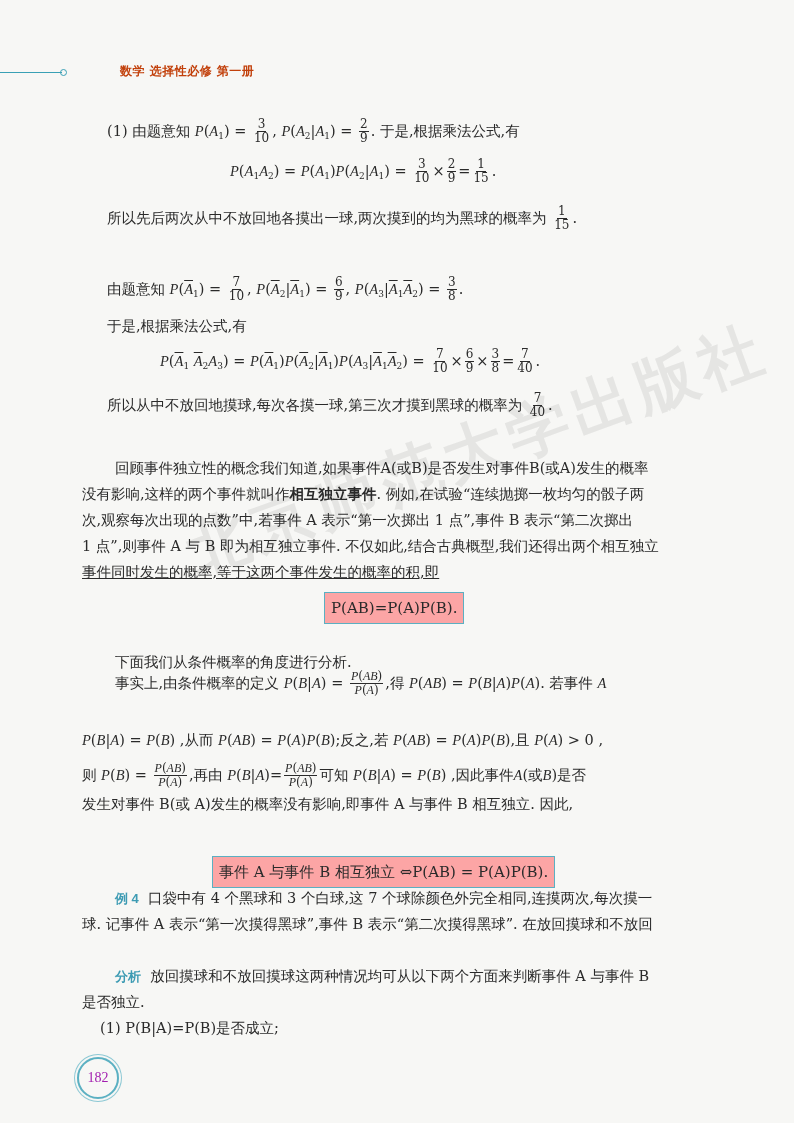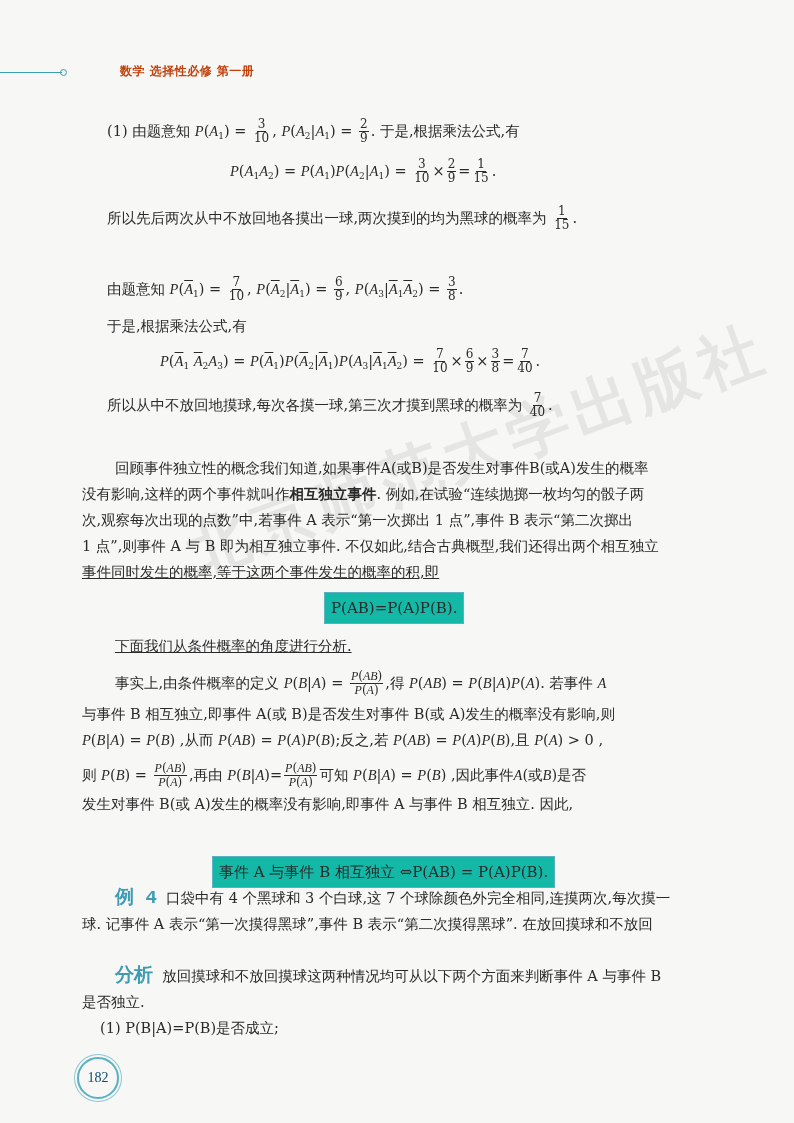--- a/index.html
+++ b/index.html
@@ -18,27 +18,27 @@
 
   .line { position: absolute; font-size: 14.5px; white-space: nowrap; line-height: 20px; }
   .i { font-style: italic; font-family: "Liberation Serif", serif; }
   .frac { display: inline-flex; flex-direction: column; align-items: center; vertical-align: middle; font-size: 12px; line-height: 13px; margin: 0 2px; }
   .frac .num { border-bottom: 1px solid #2a2a2a; padding: 0 1px; }
   .frac .den { padding: 0 1px; }
   .ov { text-decoration: overline; }
   sub { font-size: 9px; }
   .bold { font-weight: bold; }
 
-  .box { position: absolute; border: 1px solid #5bb0c2; background: #14b8a6; font-size: 15px; line-height: 30px; padding: 0 6px; white-space: nowrap; }
+  .box { position: absolute; border: 1px solid #5bb0c2; background: #fca5a5; font-size: 15px; line-height: 30px; padding: 0 6px; white-space: nowrap; }
 
-  .ex-label { color: #3d9bb3; font-family: Liberation Mono, monospace; font-weight: bold; font-size: 19px; }
+  .ex-label { color: #3d9bb3; font-family: Liberation Sans, sans-serif; font-weight: bold; font-size: 13px; }
 
   .watermark { position: absolute; left: 175px; top: 515px; font-family: "DejaVu Sans", sans-serif; font-size: 62px; font-weight: bold; color: rgba(150,150,150,0.18); transform: rotate(-20deg); transform-origin: left top; letter-spacing: 6px; pointer-events: none; }
 
-  .pg-num { position: absolute; left: 77px; top: 1057px; width: 38px; height: 38px; border-radius: 50%; border: 2px solid #5bb0c2; box-shadow: 0 0 0 2px #f7f7f5, 0 0 0 3px #8cc8d4; display: flex; align-items: center; justify-content: center; font-size: 14px; color: #0c4a6e; font-family: "Liberation Serif", serif; }
+  .pg-num { position: absolute; left: 77px; top: 1057px; width: 38px; height: 38px; border-radius: 50%; border: 2px solid #5bb0c2; box-shadow: 0 0 0 2px #f7f7f5, 0 0 0 3px #8cc8d4; display: flex; align-items: center; justify-content: center; font-size: 14px; color: #a21caf; font-family: "Liberation Serif", serif; }
 </style>
 </head>
 <body>
 
 <div class="page">
 
   <div class="hdr-line"></div>
   <div class="hdr-hook"></div>
   <div class="hdr-title">数学 选择性必修 第一册</div>
 
@@ -110,29 +110,28 @@
   <div class="line" style="left:115px; top:458px;">回顾事件独立性的概念我们知道,如果事件A(或B)是否发生对事件B(或A)发生的概率</div>
   <div class="line" style="left:82px; top:484px;">
     <span>没有影响,这样的两个事件就叫作</span><span class="bold">相互独立事件</span><span>. 例如,在试验“连续抛掷一枚均匀的骰子两</span>
   </div>
   <div class="line" style="left:82px; top:510px;">次,观察每次出现的点数”中,若事件 A 表示“第一次掷出 1 点”,事件 B 表示“第二次掷出</div>
   <div class="line" style="left:82px; top:536px;">1 点”,则事件 A 与 B 即为相互独立事件. 不仅如此,结合古典概型,我们还得出两个相互独立</div>
   <div class="line" style="left:82px; top:562px;text-decoration:underline;">事件同时发生的概率,等于这两个事件发生的概率的积,即</div>
 
   <div class="box" style="left:324px; top:592px;">P(AB)=P(A)P(B).</div>
 
-  <div class="line" style="left:115px; top:636px;text-decoration:underline;">下面我们从条件概率的角度进行分析.</div>
+  <div class="line" style="left:115px; top:652px;">下面我们从条件概率的角度进行分析.</div>
 
   <div class="line" style="left:115px; top:670px;">
     事实上,由条件概率的定义 <span class="i">P</span>(<span class="i">B</span>|<span class="i">A</span>) = <span class="frac">
         <span class="num"><span class="i">P</span>(<span class="i">AB</span>)</span>
         <span class="den"><span class="i">P</span>(<span class="i">A</span>)</span>
       </span>,得 <span class="i">P</span>(<span class="i">AB</span>) = <span class="i">P</span>(<span class="i">B</span>|<span class="i">A</span>)<span class="i">P</span>(<span class="i">A</span>). 若事件 <span class="i">A</span>
   </div>
-  <div class="line" style="left:82px; top:704px;">与事件 B 相互独立,即事件 A(或 B)是否发生对事件 B(或 A)发生的概率没有影响,则</div>
   <div class="line" style="left:82px; top:730px;">
     <span class="i">P</span>(<span class="i">B</span>|<span class="i">A</span>) = <span class="i">P</span>(<span class="i">B</span>) ,从而 <span class="i">P</span>(<span class="i">AB</span>) = <span class="i">P</span>(<span class="i">A</span>)<span class="i">P</span>(<span class="i">B</span>);反之,若 <span class="i">P</span>(<span class="i">AB</span>) = <span class="i">P</span>(<span class="i">A</span>)<span class="i">P</span>(<span class="i">B</span>),且 <span class="i">P</span>(<span class="i">A</span>) &gt; 0 ,
   </div>
   <div class="line" style="left:82px; top:762px;">
     则 <span class="i">P</span>(<span class="i">B</span>) = <span class="frac">
         <span class="num"><span class="i">P</span>(<span class="i">AB</span>)</span>
         <span class="den"><span class="i">P</span>(<span class="i">A</span>)</span>
       </span>,再由 <span class="i">P</span>(<span class="i">B</span>|<span class="i">A</span>)=<span class="frac">
         <span class="num"><span class="i">P</span>(<span class="i">AB</span>)</span>
         <span class="den"><span class="i">P</span>(<span class="i">A</span>)</span>

